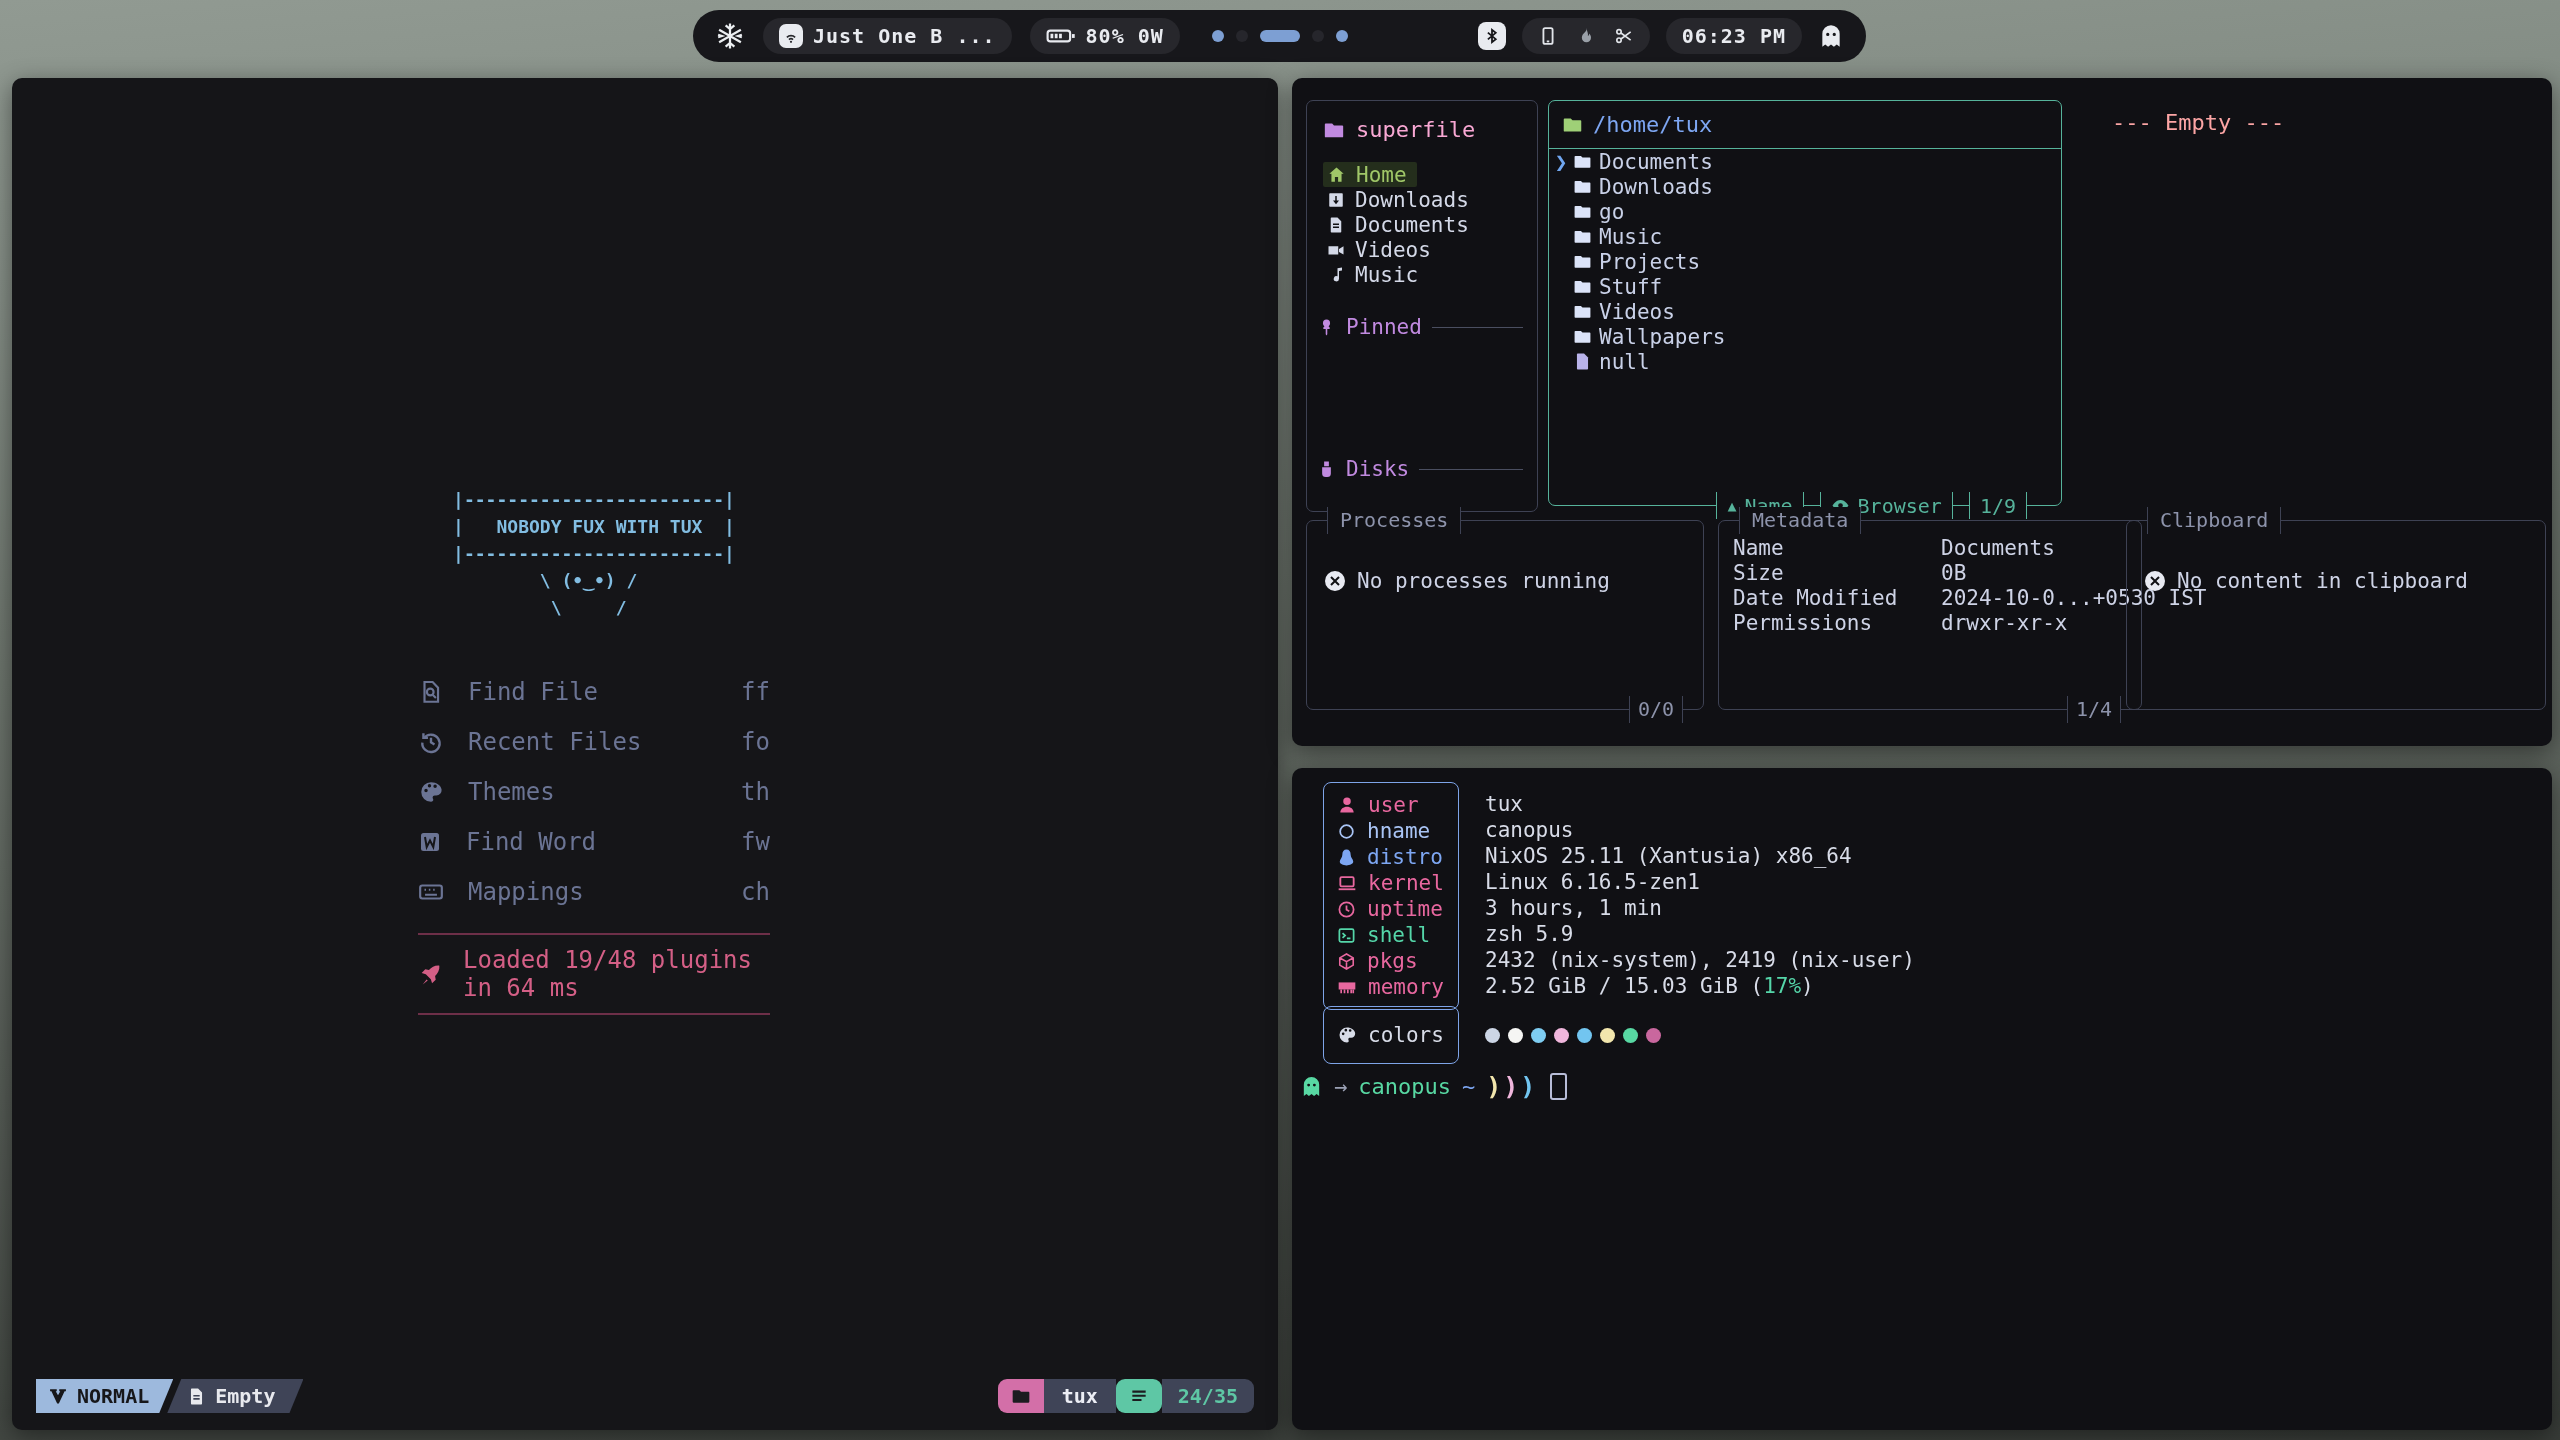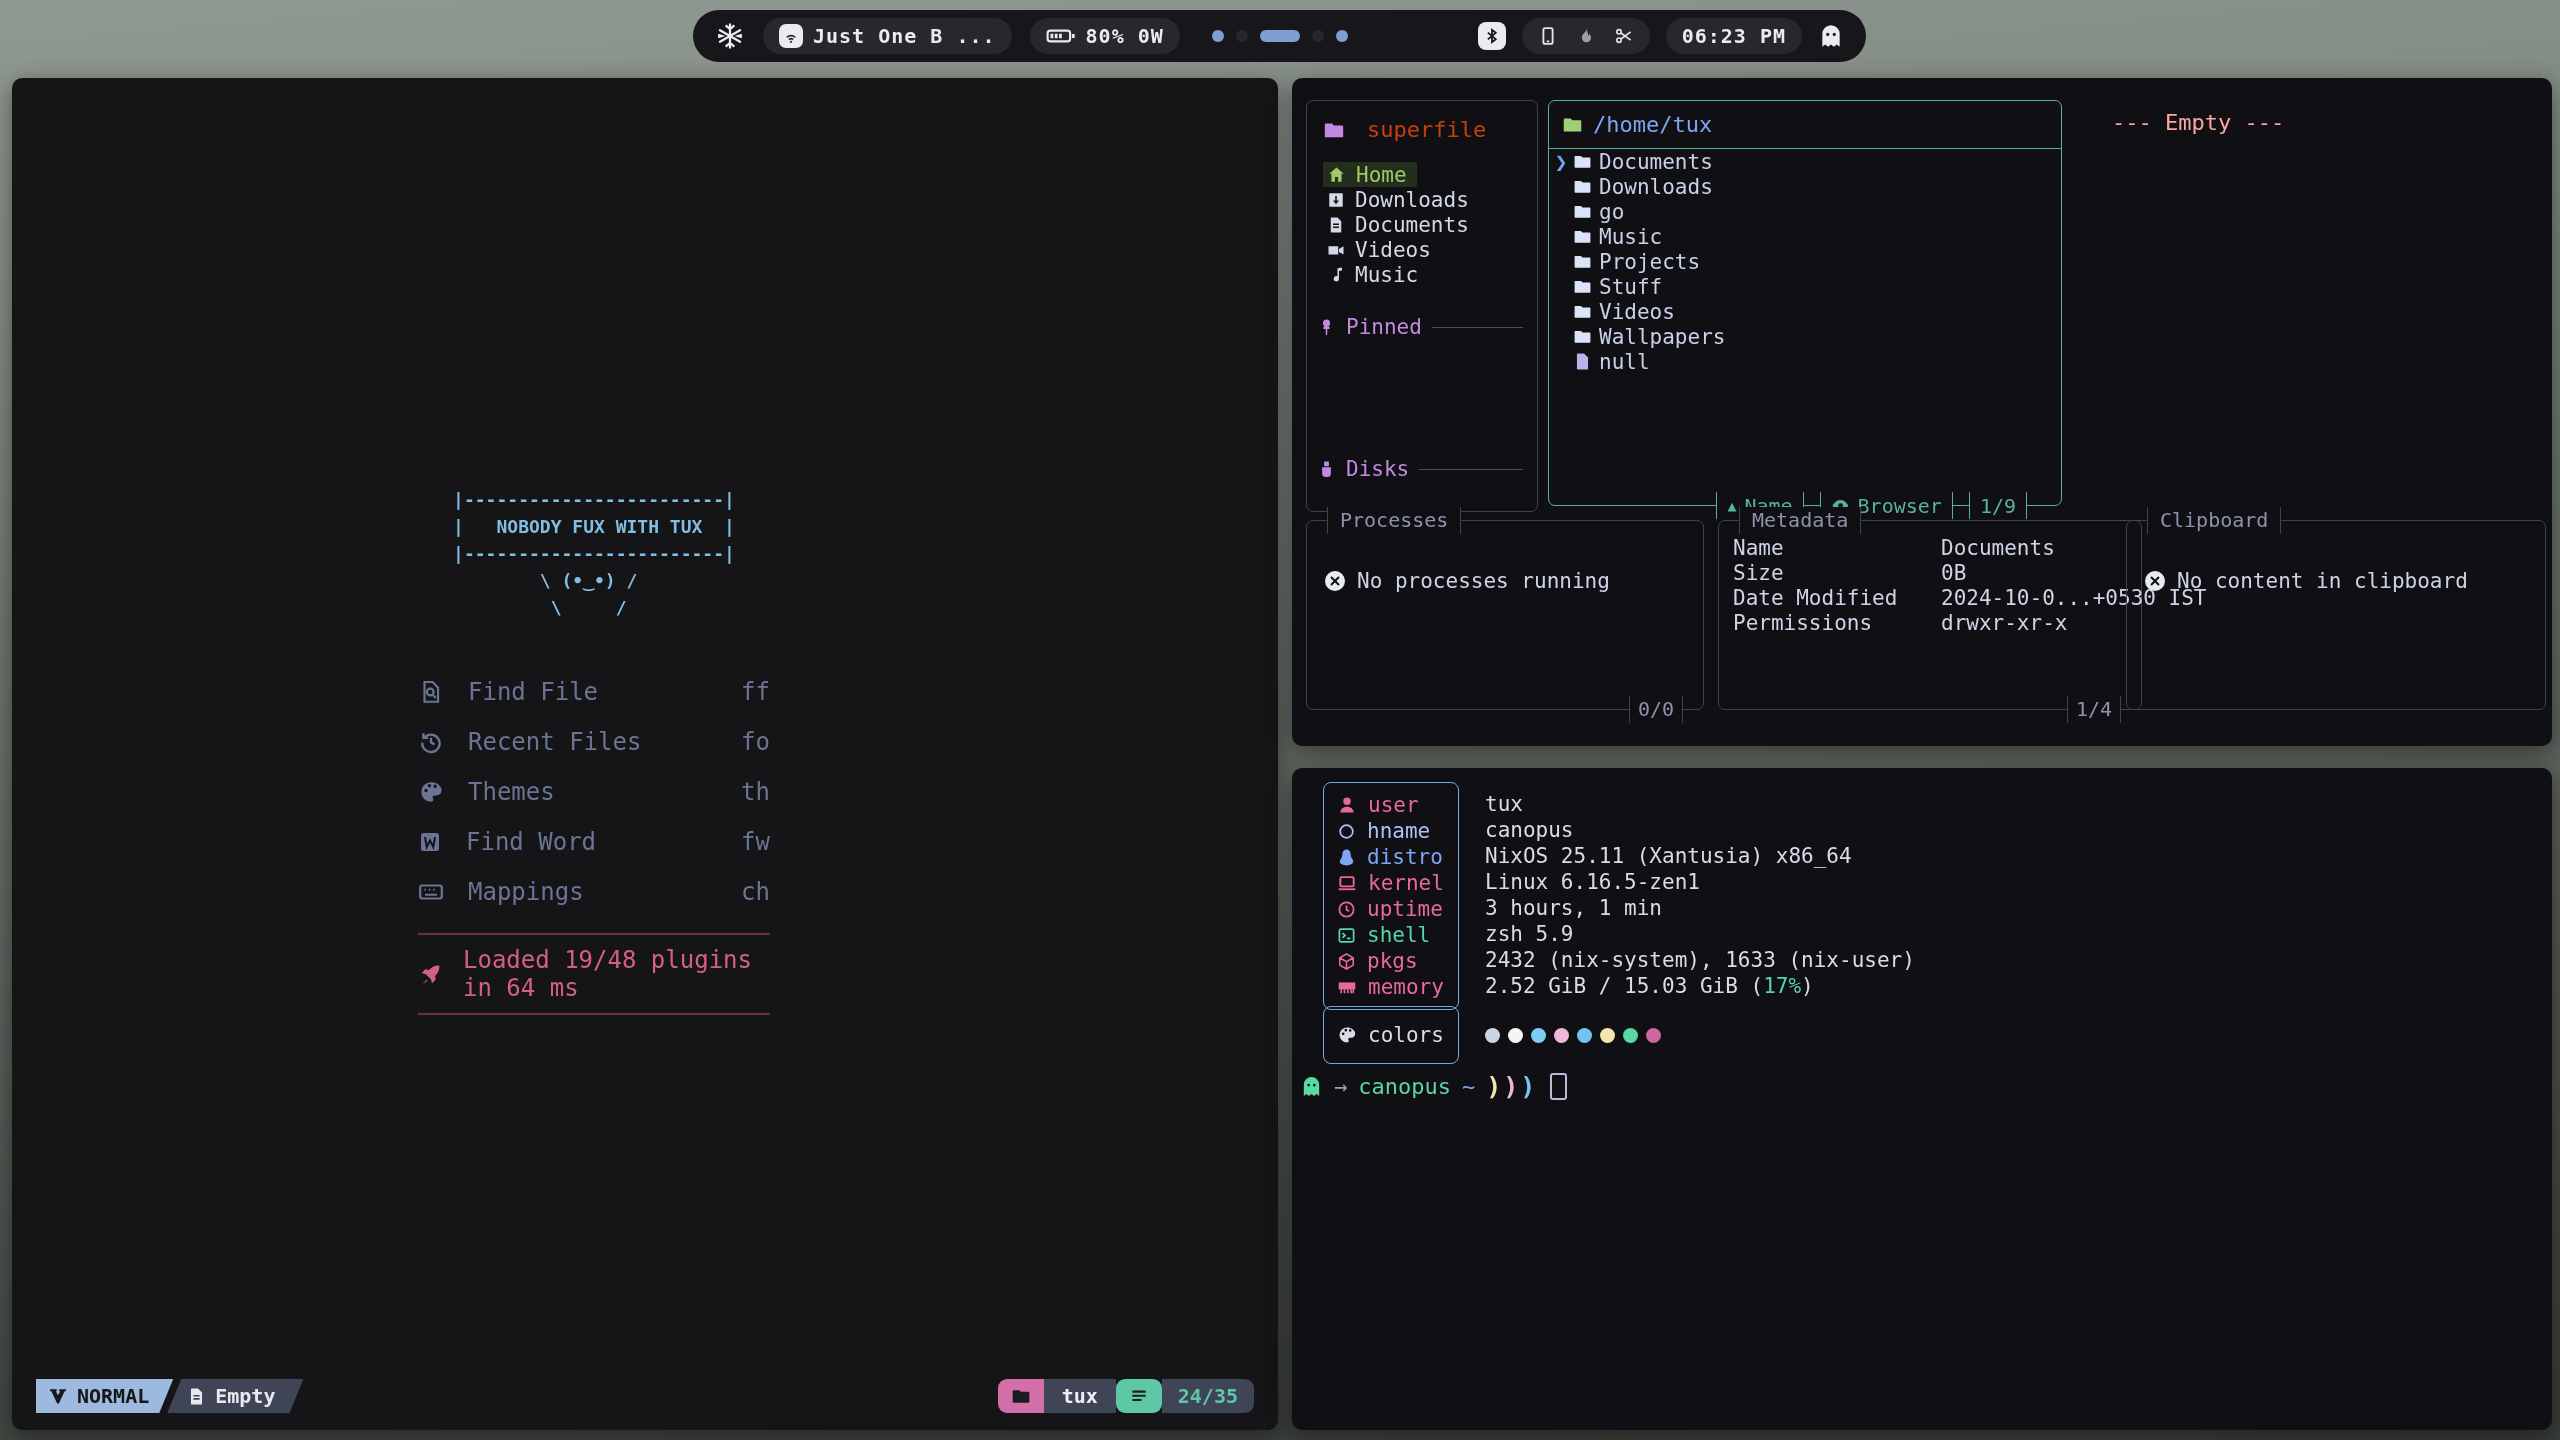--- a/index.html
+++ b/index.html
@@ -45,21 +45,21 @@
   .seg-file { background:#3f4457; color:#e8e9ee; padding:0 28px 0 20px; margin-left:-6px; gap:9px; clip-path:polygon(14px 0,100% 0,calc(100% - 14px) 100%,0 100%); }
   .seg-diric { background:#d36fa8; color:#1c1c20; width:46px; justify-content:center; border-radius:9px 0 0 9px; }
   .seg-dir { background:#3f4457; color:#eceef5; padding:0 18px; }
   .seg-posic { background:#5ec7a5; color:#1c1c20; width:46px; justify-content:center; border-radius:9px; }
   .seg-pos { background:#3f4457; color:#5ec7a5; padding:0 16px; border-radius:0 9px 9px 0; }
 
   
   #sf { left:1292px; top:78px; width:1260px; height:668px; background:#101014; }
   .spanel { position:absolute; border:1.5px solid #3e4254; border-radius:7px; }
   #sidebar { left:14px; top:22px; width:232px; height:412px; font-size:21px; }
-  .sb-title { display:flex; align-items:center; gap:22px; padding:16px 16px 6px; color:#c2410c; font-size:22px; }
+  .sb-title { display:flex; align-items:center; gap:11px; padding:16px 16px 6px; color:#f9a8d4; font-size:22px; }
   .sb-items { margin-top:14px; padding:0 0 0 16px; }
   .srow { display:flex; align-items:center; gap:10px; height:25px; color:#d4d9e8; width:max-content; padding:0 10px 0 4px; }
   .srow .ic { color:#d4d9e8; }
   .srow.active { background:#242e1c; color:#a0c768; border-radius:2px; }
   .srow.active .ic { color:#a0c768; }
   .sb-sec { display:flex; align-items:center; gap:10px; margin:28px 14px 0 10px; color:#c18ae0; }
   .sb-sec .line { flex:1; height:1px; background:#4a4e60; }
   .sb-root { margin:26px 0 0 36px; color:#ced3e6; }
 
   #mainp { left:256px; top:22px; width:514px; height:406px; border-color:#56b39b; font-size:21px; }
@@ -662,21 +662,21 @@
       <div class="fval"><span>canopus</span><span class="pct"></span><span></span></div>
 
       <div class="fval"><span>NixOS 25.11 (Xantusia) x86_64</span><span class="pct"></span><span></span></div>
 
       <div class="fval"><span>Linux 6.16.5-zen1</span><span class="pct"></span><span></span></div>
 
       <div class="fval"><span>3 hours, 1 min</span><span class="pct"></span><span></span></div>
 
       <div class="fval"><span>zsh 5.9</span><span class="pct"></span><span></span></div>
 
-      <div class="fval"><span>2432 (nix-system), 1633 (nix-user)</span><span class="pct"></span><span></span></div>
+      <div class="fval"><span>2432 (nix-system), 2419 (nix-user)</span><span class="pct"></span><span></span></div>
 
       <div class="fval"><span>2.52 GiB / 15.03 GiB (</span><span class="pct">17%</span><span>)</span></div>
     </div>
 
   <div class="dots">
 
   <span class="dot" style="background: rgb(204, 213, 229);"></span>
       <span class="dot" style="background: rgb(245, 245, 243);"></span>
       <span class="dot" style="background: rgb(126, 205, 242);"></span>
       <span class="dot" style="background: rgb(240, 182, 220);"></span>

